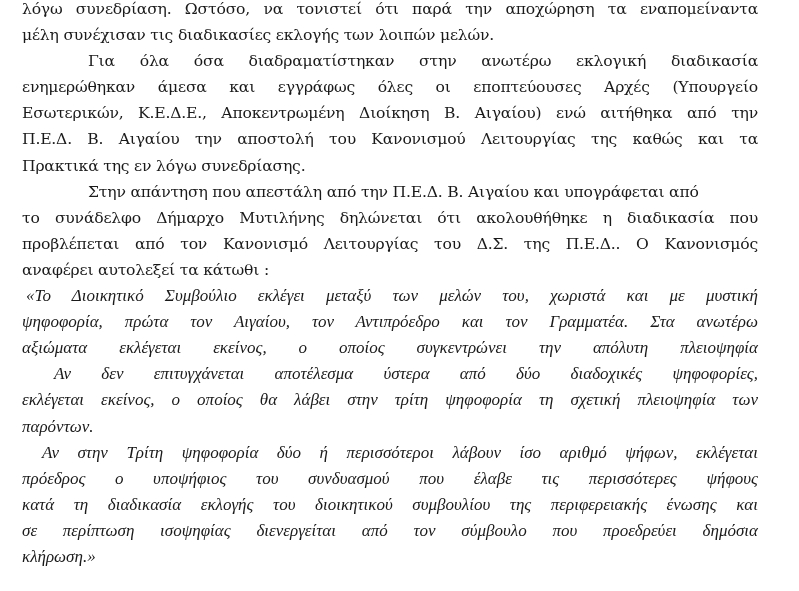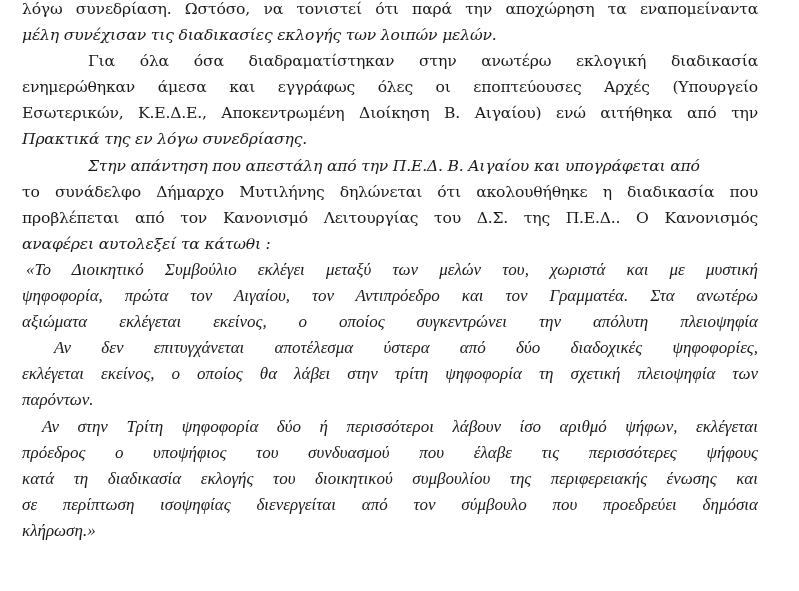--- a/index.html
+++ b/index.html
@@ -5,37 +5,38 @@
   html, body { margin: 0; padding: 0; background: #ffffff; }
   body { width: 799px; height: 591px; overflow: hidden; position: relative; }
   .page {
     position: absolute; left: 22px; top: -4px; width: 736px;
     font-family: "DejaVu Serif", "Liberation Serif", serif;
     font-size: 15.6px; line-height: 26.1px; color: #1a1a1a;
     letter-spacing: -0.2px;
   }
   .p { margin: 0; text-align: justify; text-align-last: auto; }
   .line { display: block; white-space: nowrap; text-align: justify; text-align-last: justify; }
-  .line.last { text-align-last: left; font-style: italic; }
+  .line.last { text-align-last: left; }
   .it { font-style: italic; font-family: "Liberation Serif", "DejaVu Serif", serif; font-size: 17px; letter-spacing: 0; }
 </style>
 </head>
 <body>
 
 <div class="page">
 
   <div class="p">
     <span class="line">λόγω συνεδρίαση. Ωστόσο, να τονιστεί ότι παρά την αποχώρηση τα εναπομείναντα</span>
     <span class="line last">μέλη συνέχισαν τις διαδικασίες εκλογής των λοιπών μελών.</span>
   </div>
 
   <div class="p">
     <span class="line" style="padding-left:66px">Για όλα όσα διαδραματίστηκαν στην ανωτέρω εκλογική διαδικασία</span>
     <span class="line">ενημερώθηκαν άμεσα και εγγράφως όλες οι εποπτεύουσες Αρχές (Υπουργείο</span>
     <span class="line">Εσωτερικών, Κ.Ε.Δ.Ε., Αποκεντρωμένη Διοίκηση Β. Αιγαίου) ενώ αιτήθηκα από την</span>
+    <span class="line">Π.Ε.Δ. Β. Αιγαίου την αποστολή του Κανονισμού Λειτουργίας της καθώς και τα</span>
     <span class="line last">Πρακτικά της εν λόγω συνεδρίασης.</span>
   </div>
 
   <div class="p">
     <span class="line last" style="padding-left:66px">Στην απάντηση που απεστάλη από την Π.Ε.Δ. Β. Αιγαίου και υπογράφεται από</span>
     <span class="line">το συνάδελφο Δήμαρχο Μυτιλήνης δηλώνεται ότι ακολουθήθηκε η διαδικασία που</span>
     <span class="line">προβλέπεται από τον Κανονισμό Λειτουργίας του Δ.Σ. της Π.Ε.Δ.. Ο Κανονισμός</span>
     <span class="line last">αναφέρει αυτολεξεί τα κάτωθι :</span>
   </div>
 

